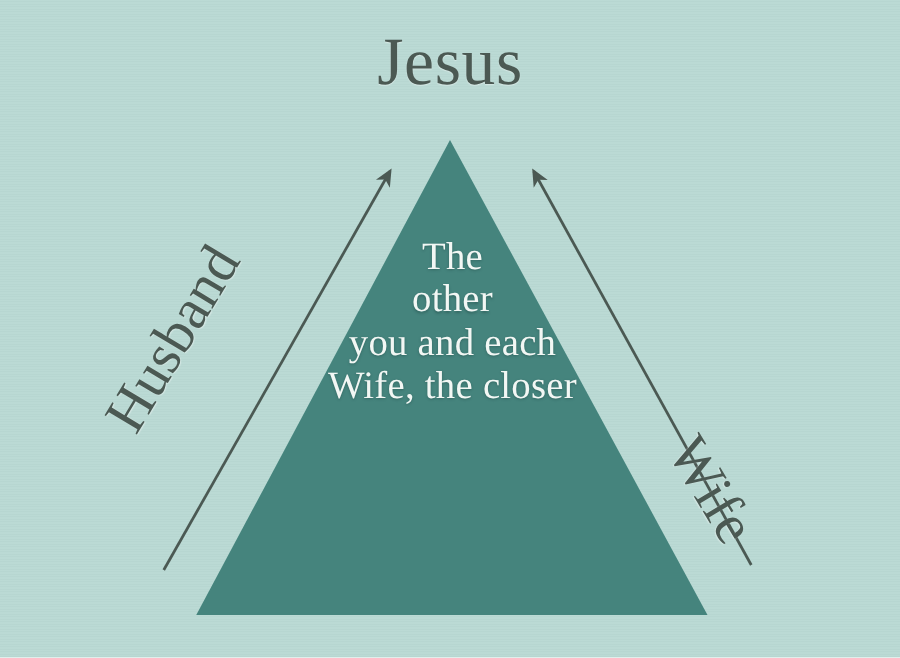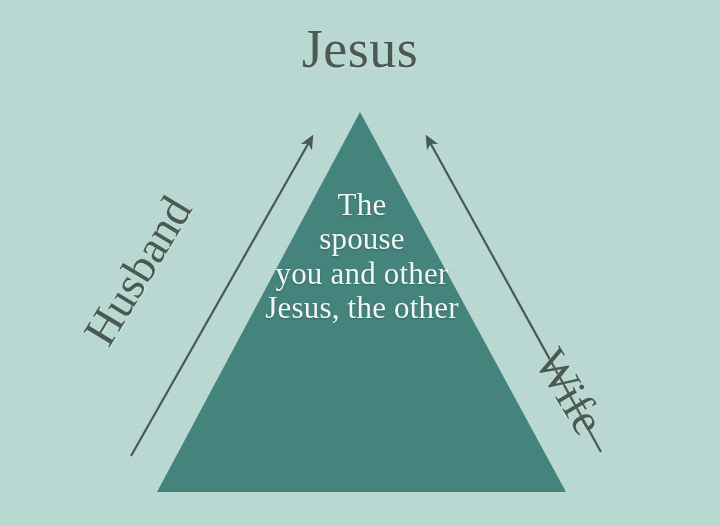--- a/index.html
+++ b/index.html
@@ -104,22 +104,22 @@
 
     <polygon id="tri" points="360,112 566,492 157,492" fill="#45847d"></polygon>
 
     <line id="arrow-left" x1="131" y1="456" x2="312" y2="137" stroke="#4b5953" stroke-width="2.2" marker-end="url(#ah)"></line>
 
     <line id="arrow-right" x1="601" y1="452" x2="427" y2="137" stroke="#4b5953" stroke-width="2.2" marker-end="url(#ah)"></line>
   </svg>
 
   <div id="verse" style="color: rgb(242, 247, 244);">
     <span class="ln">The</span>
-    <span class="ln">spouse</span>
-    <span class="ln">you and other</span>
-    <span class="ln">Jesus, the other</span>
+    <span class="ln">other</span>
+    <span class="ln">you and each</span>
+    <span class="ln">Wife, the closer</span>
   </div>
 
   <div class="side-label" id="label-husband" style="color: rgb(75, 89, 83); transform: rotate(-59deg);">Husband</div>
 
   <div class="side-label" id="label-wife" style="color: rgb(75, 89, 83); transform: rotate(59deg);">Wife</div>
 
 </div>
 
 </body></html>

